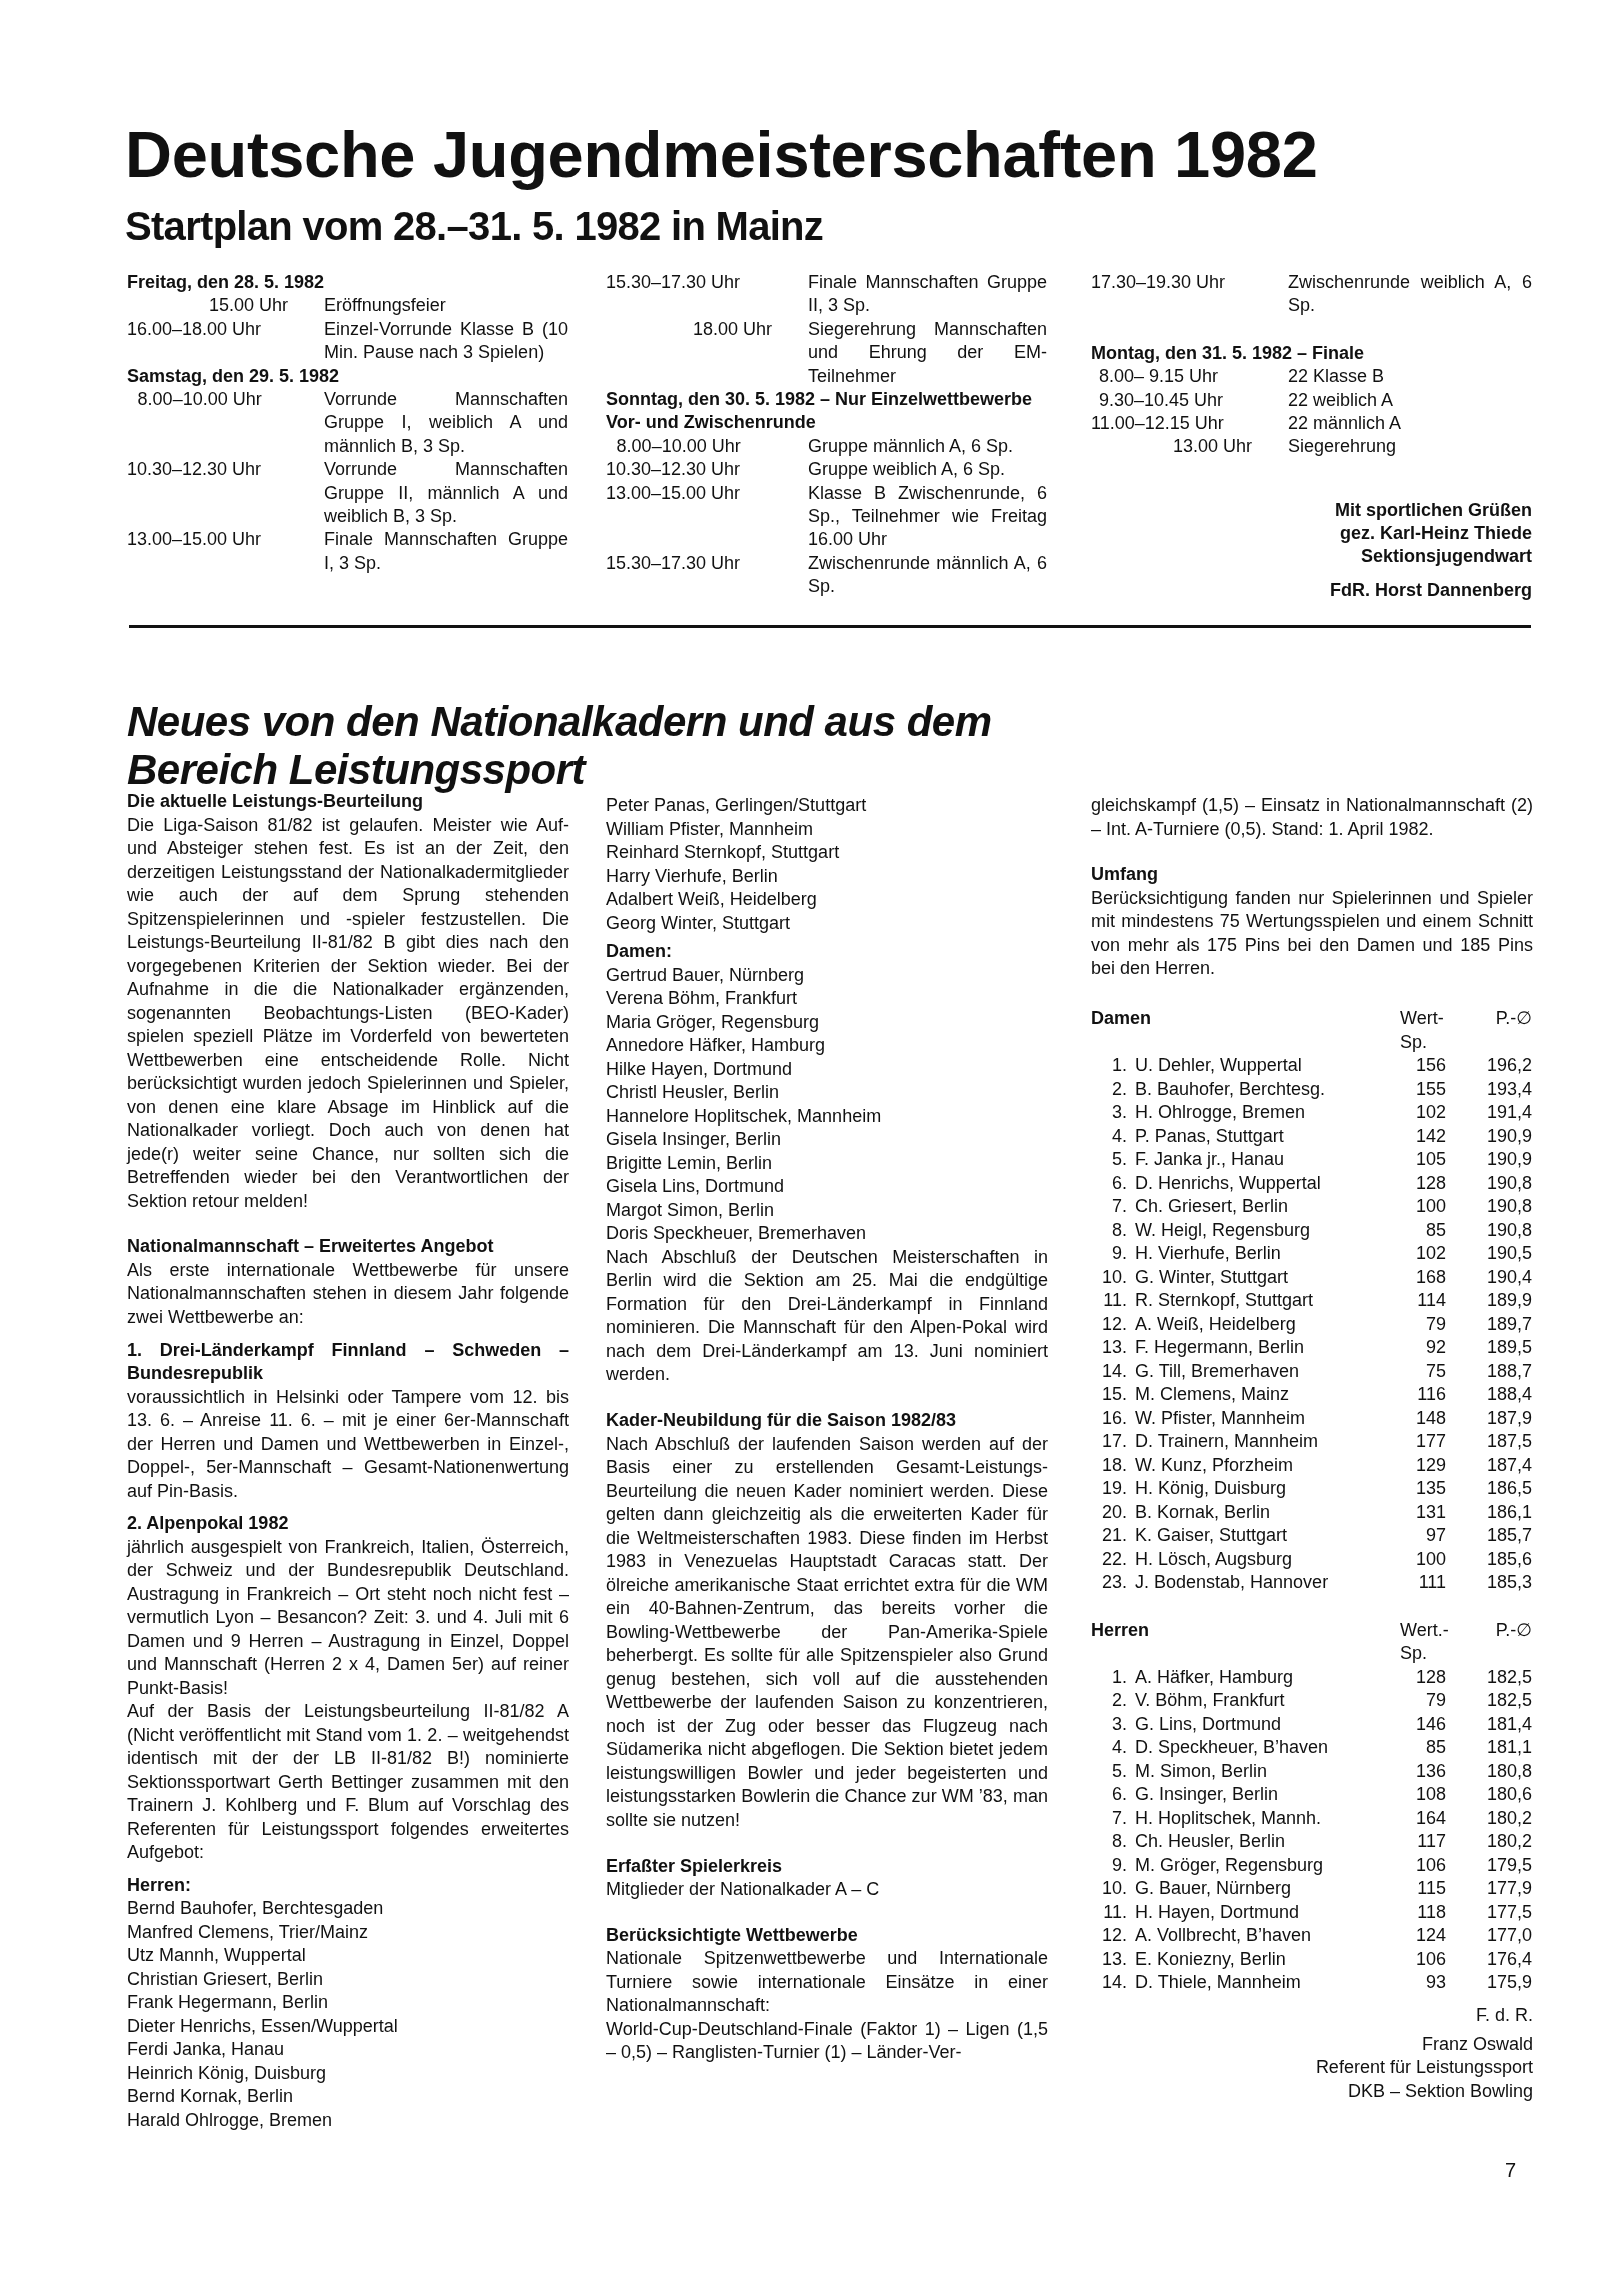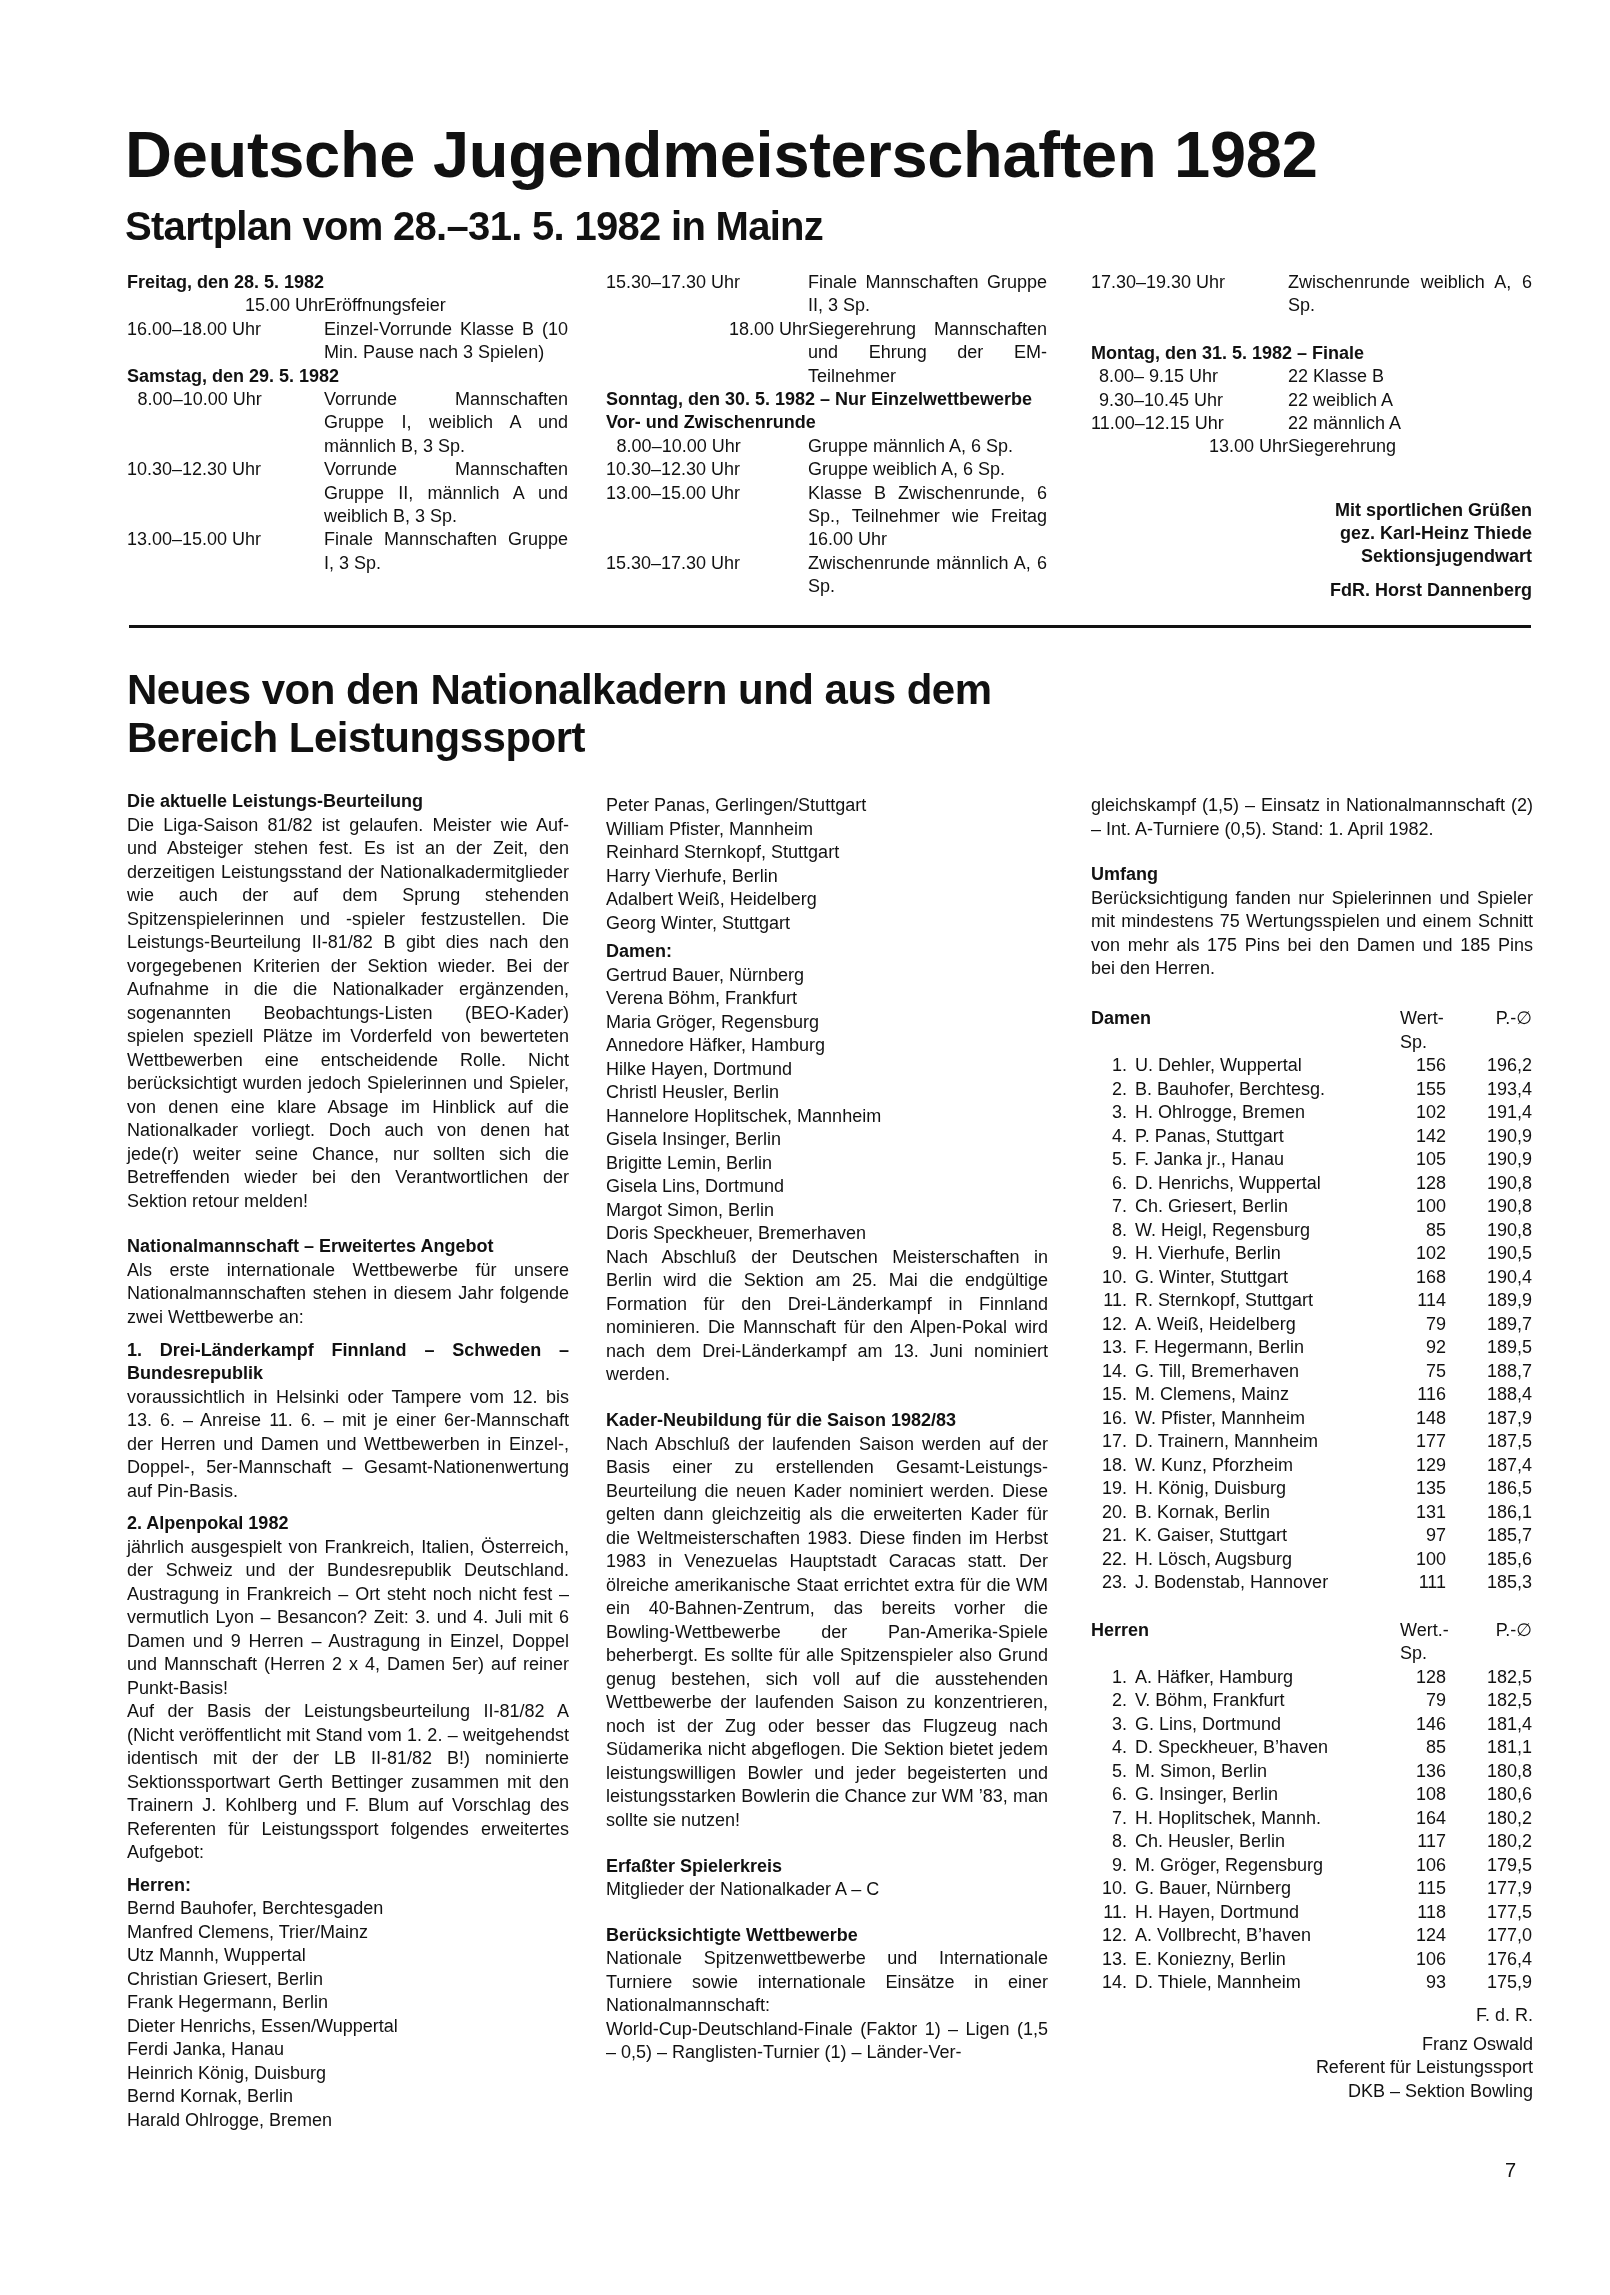--- a/index.html
+++ b/index.html
@@ -21,26 +21,26 @@
     .sched-col { position: absolute; top: 271px; font-size: 18px; line-height: 23.4px; }
     .sched-col.c1 { left: 127px; width: 441px; }
     .sched-col.c2 { left: 606px; width: 441px; }
     .sched-col.c3 { left: 1091px; width: 441px; }
     .day { font-weight: bold; }
     .srow { display: flex; }
     .srow .t { width: 197px; flex: 0 0 197px; text-align: left; white-space: pre; }
     .srow .d { flex: 1; text-align: justify; }
     .c2 .srow .t { width: 202px; flex-basis: 202px; }
     .c3 .srow .t { width: 197px; flex-basis: 197px; }
-    .t.r { text-align: right; box-sizing: border-box; }
+    .t.r { text-align: right; padding-right: 36px; box-sizing: border-box; }
     .sig { text-align: right; font-weight: bold; font-size: 18px; line-height: 23px; }
     .rule { position: absolute; left: 129px; top: 625px; width: 1402px; height: 2.6px; background: #111; }
     .h2 {
-      position: absolute; left: 127px; top: 666px; font-size: 42px; font-weight: bold;
-      line-height: 48px; letter-spacing: -0.5px; width: 990px;
+      position: absolute; left: 127px; top: 698px; font-size: 42px; font-weight: bold;
+      line-height: 48px; letter-spacing: -0.5px; width: 990px; font-style: italic;
     }
     .col { position: absolute; top: 790px; width: 442px; font-size: 18px; line-height: 23.5px; }
     .col.a { left: 127px; }
     .col.b { left: 606px; top: 794px; }
     .col.c { left: 1091px; top: 794px; }
     .col p { margin: 0; text-align: justify; hyphens: manual; }
     .col .hd { font-weight: bold; margin: 0; }
     .gap { height: 22.4px; }
     .gap-s { height: 9.2px; }
     .list-item { margin: 0; white-space: nowrap; }

